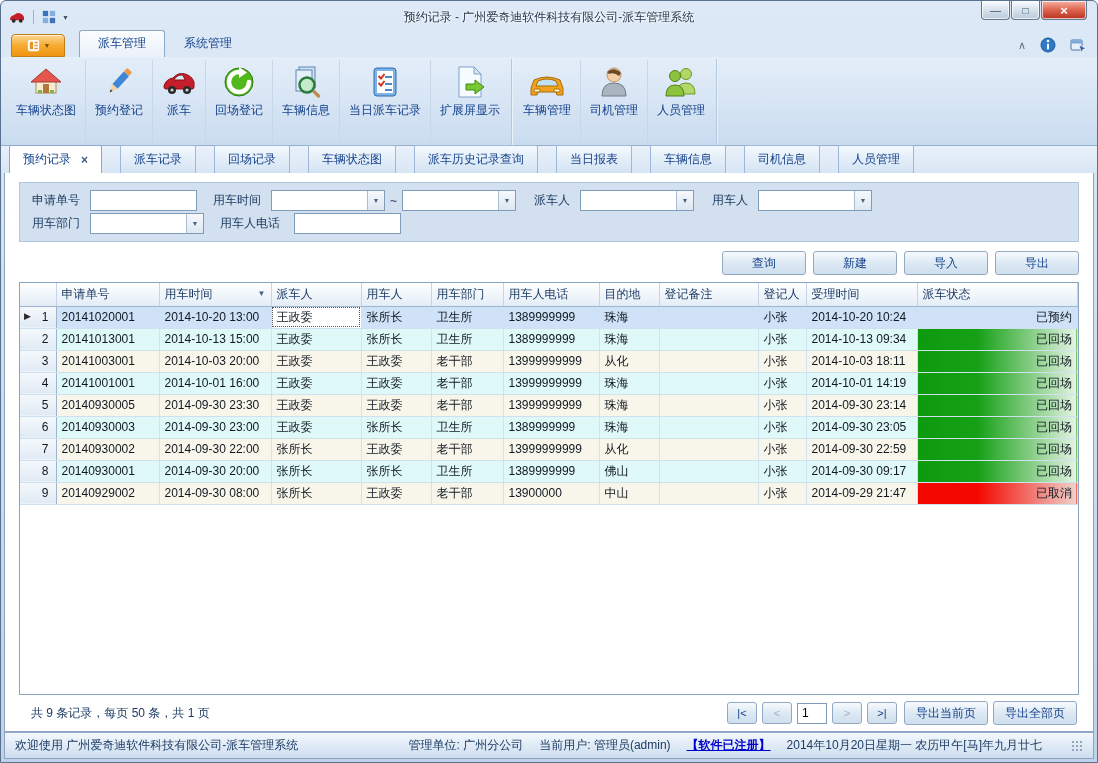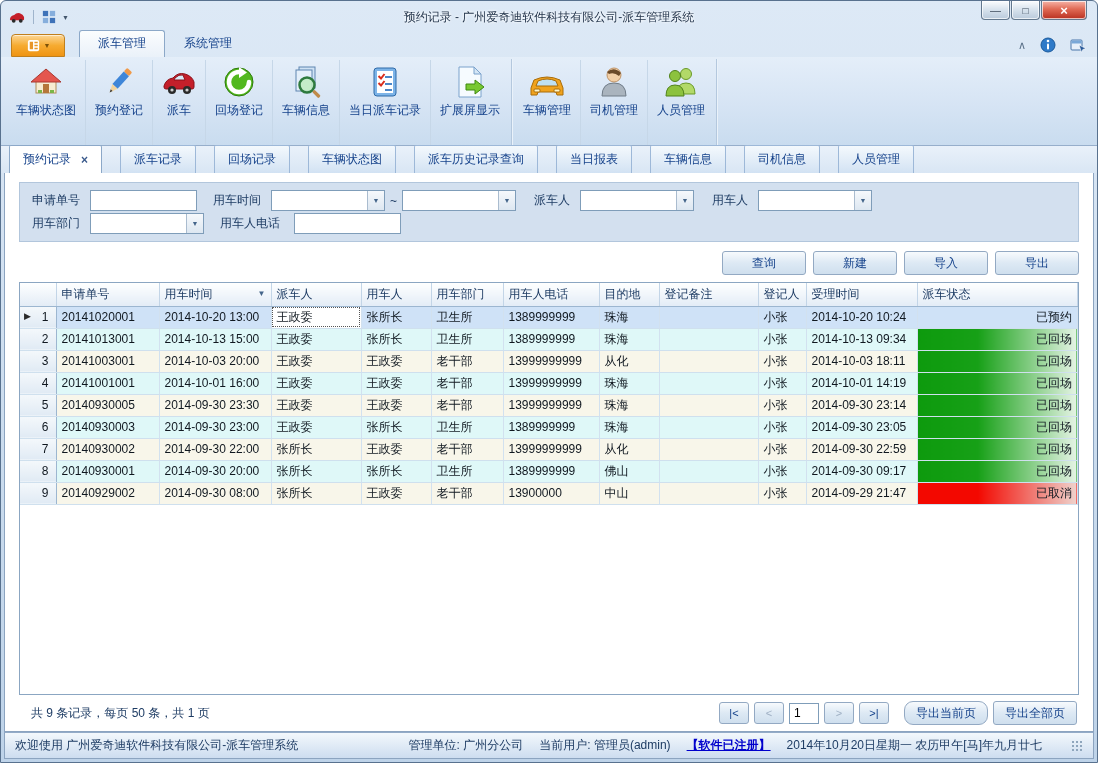--- a/index.html
+++ b/index.html
@@ -103,21 +103,21 @@
   td.focused { background:#fff !important; outline:1px dotted #555; outline-offset:-2px; }
 
   .grid-footer { height:36px; display:flex; align-items:center; padding:0 2px; }
   .summary { color:#1e3c64; margin-left:10px; }
   .pager { margin-left:auto; display:flex; align-items:center; gap:5px; }
   .pgbtn { width:30px; height:22px; background:linear-gradient(#f7fafd,#dde9f4 50%,#cfdfee);
     border:1px solid #93a9c3; border-radius:3px; color:#15428b; display:flex; align-items:center;
     justify-content:center; font-size:11px; }
   .pgbtn.disabled { color:#9fb0c4; }
   .pginput { width:30px; height:21px; border:1px solid #7f9db9; padding:0 4px; font-size:12px; font-family:inherit; }
-  .exbtn { margin-left:10px;border-radius:9px; }
+  .exbtn { margin-left:2px; }
 
   
   .statusbar { height:27px; margin:0 3px 3px; background:linear-gradient(#f3f8fc,#cdddf0);
     border:1px solid #8ca4c0; border-top:1px solid #93abc8; display:flex; align-items:center;
     padding:0 10px; color:#1e3c64; }
   .sb-right { margin-left:auto; display:flex; align-items:center; gap:16px; }
   .sb-link { color:#0000cc; font-weight:bold; text-decoration:underline; }
   .grip { width:13px; height:13px; margin-left:12px;
     background-image:radial-gradient(#8fa6bd 1.2px, transparent 1.3px); background-size:4px 4px;
     background-position:bottom right; }

